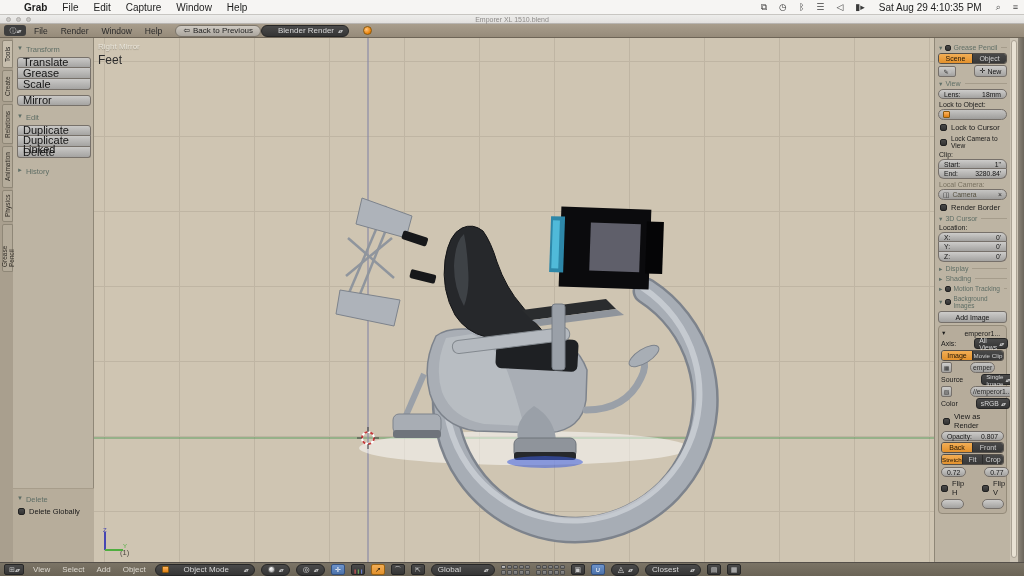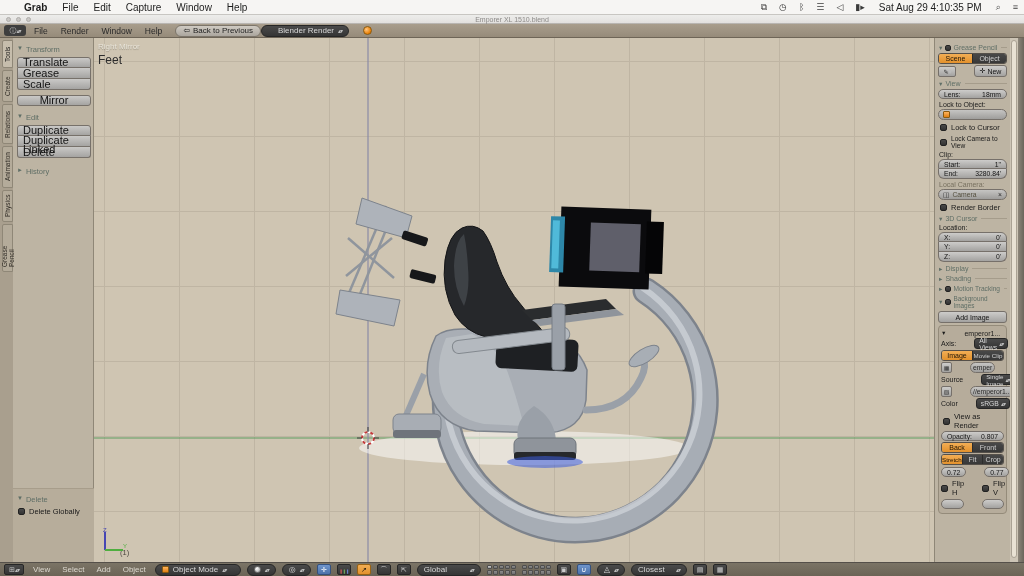--- a/index.html
+++ b/index.html
@@ -52,21 +52,21 @@
   .vtab.active { background:#c6bdac; color:#111; }
   #shelfbody { left:13px; top:38px; width:81px; height:524px; z-index:22; padding:4px 3px; }
   .phdr { font-size:7.5px; color:#5f6e66; margin:3px 1px 3px 1px; display:flex; gap:3px; align-items:flex-start; }
   .phdr .car { font-size:6px; }
   .tbtn { display:block; width:74px; height:11px; background:linear-gradient(#cac9c7,#a5a4a2);
     border:1px solid #77716a; border-radius:2px; font-size:11px; color:#141414; text-align:left;
     padding:0 5px; line-height:9px; margin:0 0 0 1px; }
   .tbtn.joined { border-radius:0; border-top:none; }
   .tbtn.first { border-radius:3px 3px 0 0; border-top:1px solid #77716a; }
   .tbtn.last { border-radius:0 0 3px 3px; }
-  .tbtn.solo { border-radius:3px;text-align:center; }
+  .tbtn.solo { border-radius:3px; }
   .chkrow { display:flex; align-items:center; gap:4px; font-size:7.5px; color:#1a1a1a; margin:3px 0 0 2px; }
   .chkbox { width:7px; height:7px; background:linear-gradient(#4a4a4a,#333); border:1px solid #222; border-radius:2px; flex:0 0 auto; }
   #redo-panel { left:13px; top:488px; width:81px; height:74px; background:#b7ad9b; z-index:23; padding:3px; border-top:1px solid #a79d8b;}
 
   
   #viewport { left:94px; top:38px; width:841px; height:524px; z-index:10; background:#cfc5b2;
     background-image:
       repeating-linear-gradient(to right, transparent 0 10px, #bfb5a3 10px 11px, transparent 11px 75px),
       repeating-linear-gradient(to bottom, transparent 0 23px, #bfb5a3 23px 24px, transparent 24px 75px);
     overflow:hidden; }
@@ -489,21 +489,21 @@
       <span class="thumb"></span>
     </div>
   <div id="redge" class="abs"></div>
 
   <div id="bottombar" class="abs">
     <span class="bicon" style="width:20px">⊞<span class="ddar">▴▾</span></span>
     <span class="mitem">View</span>
     <span class="mitem">Select</span>
     <span class="mitem">Add</span>
     <span class="mitem">Object</span>
-    <span class="dd-dark" style="width:86px;">
+    <span class="dd-dark" style="width:100px;justify-content:space-between">
       <span class="cube"></span>
       <span>Object Mode</span>
       <span class="ddar">▴▾</span>
     </span>
     <span class="dd-dark">
       <span class="sphere"></span>
         <span class="ddar">▴▾</span>
     </span>
     <span class="dd-dark">
       <span>◎</span>

